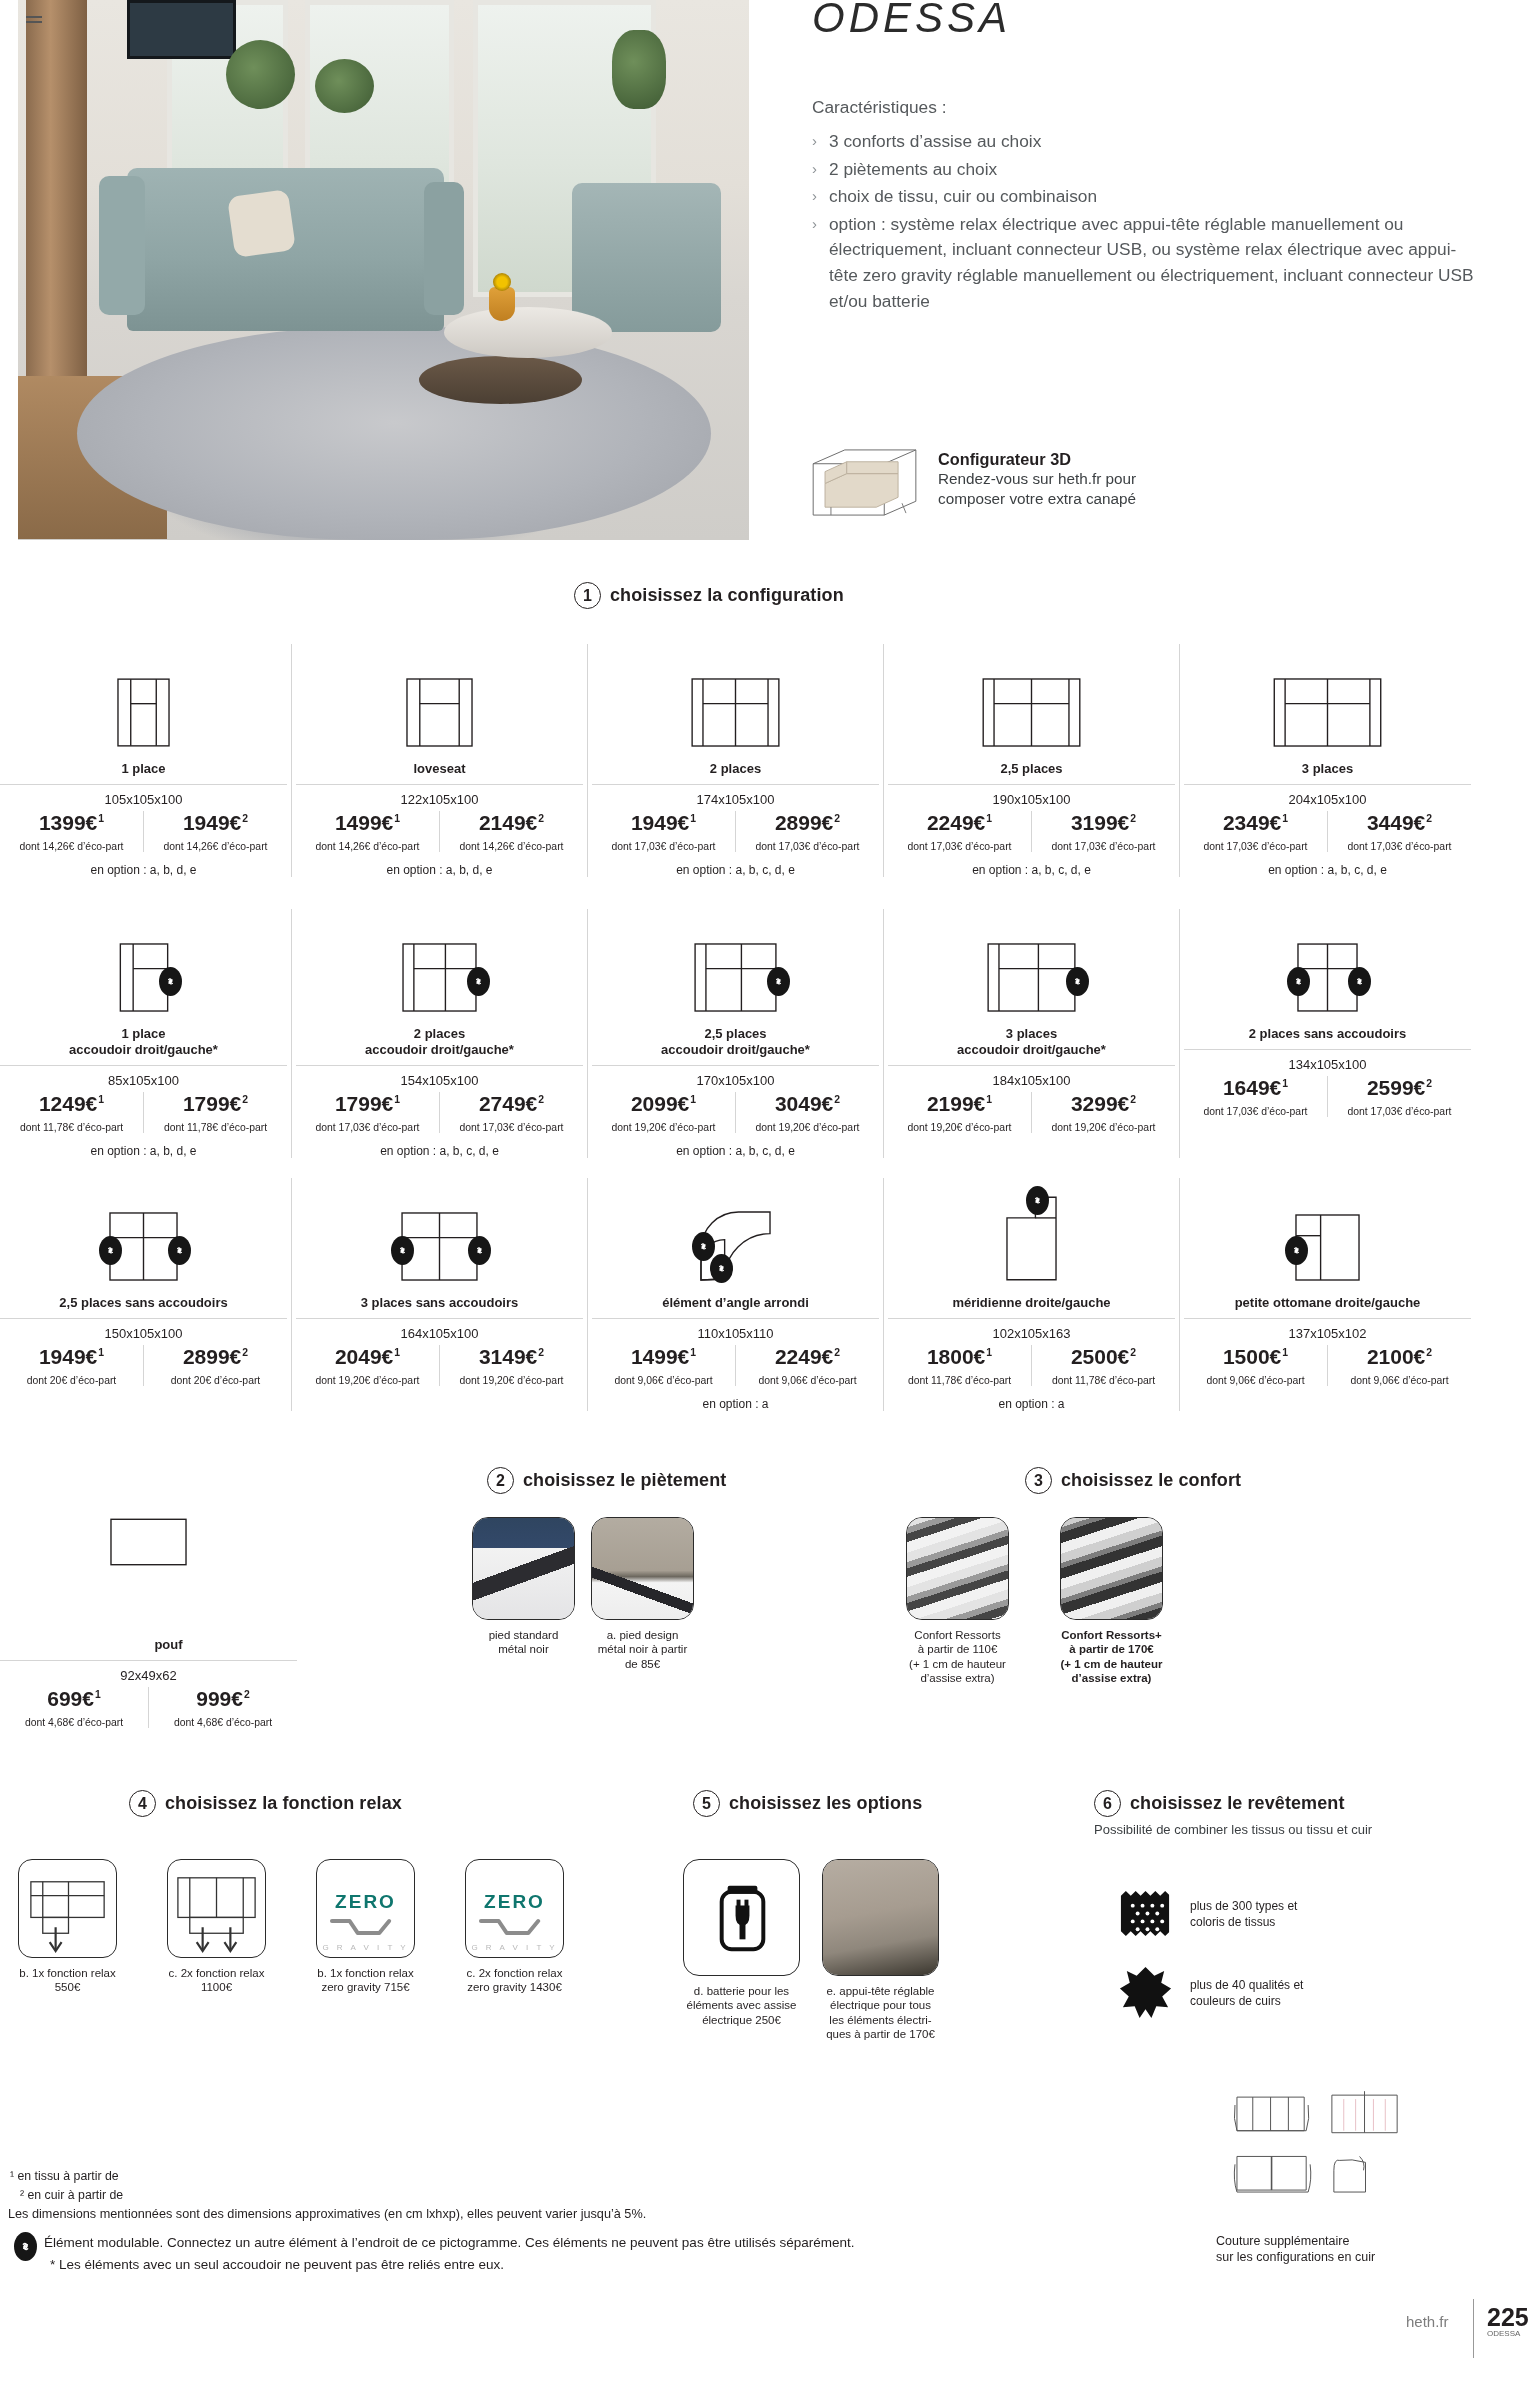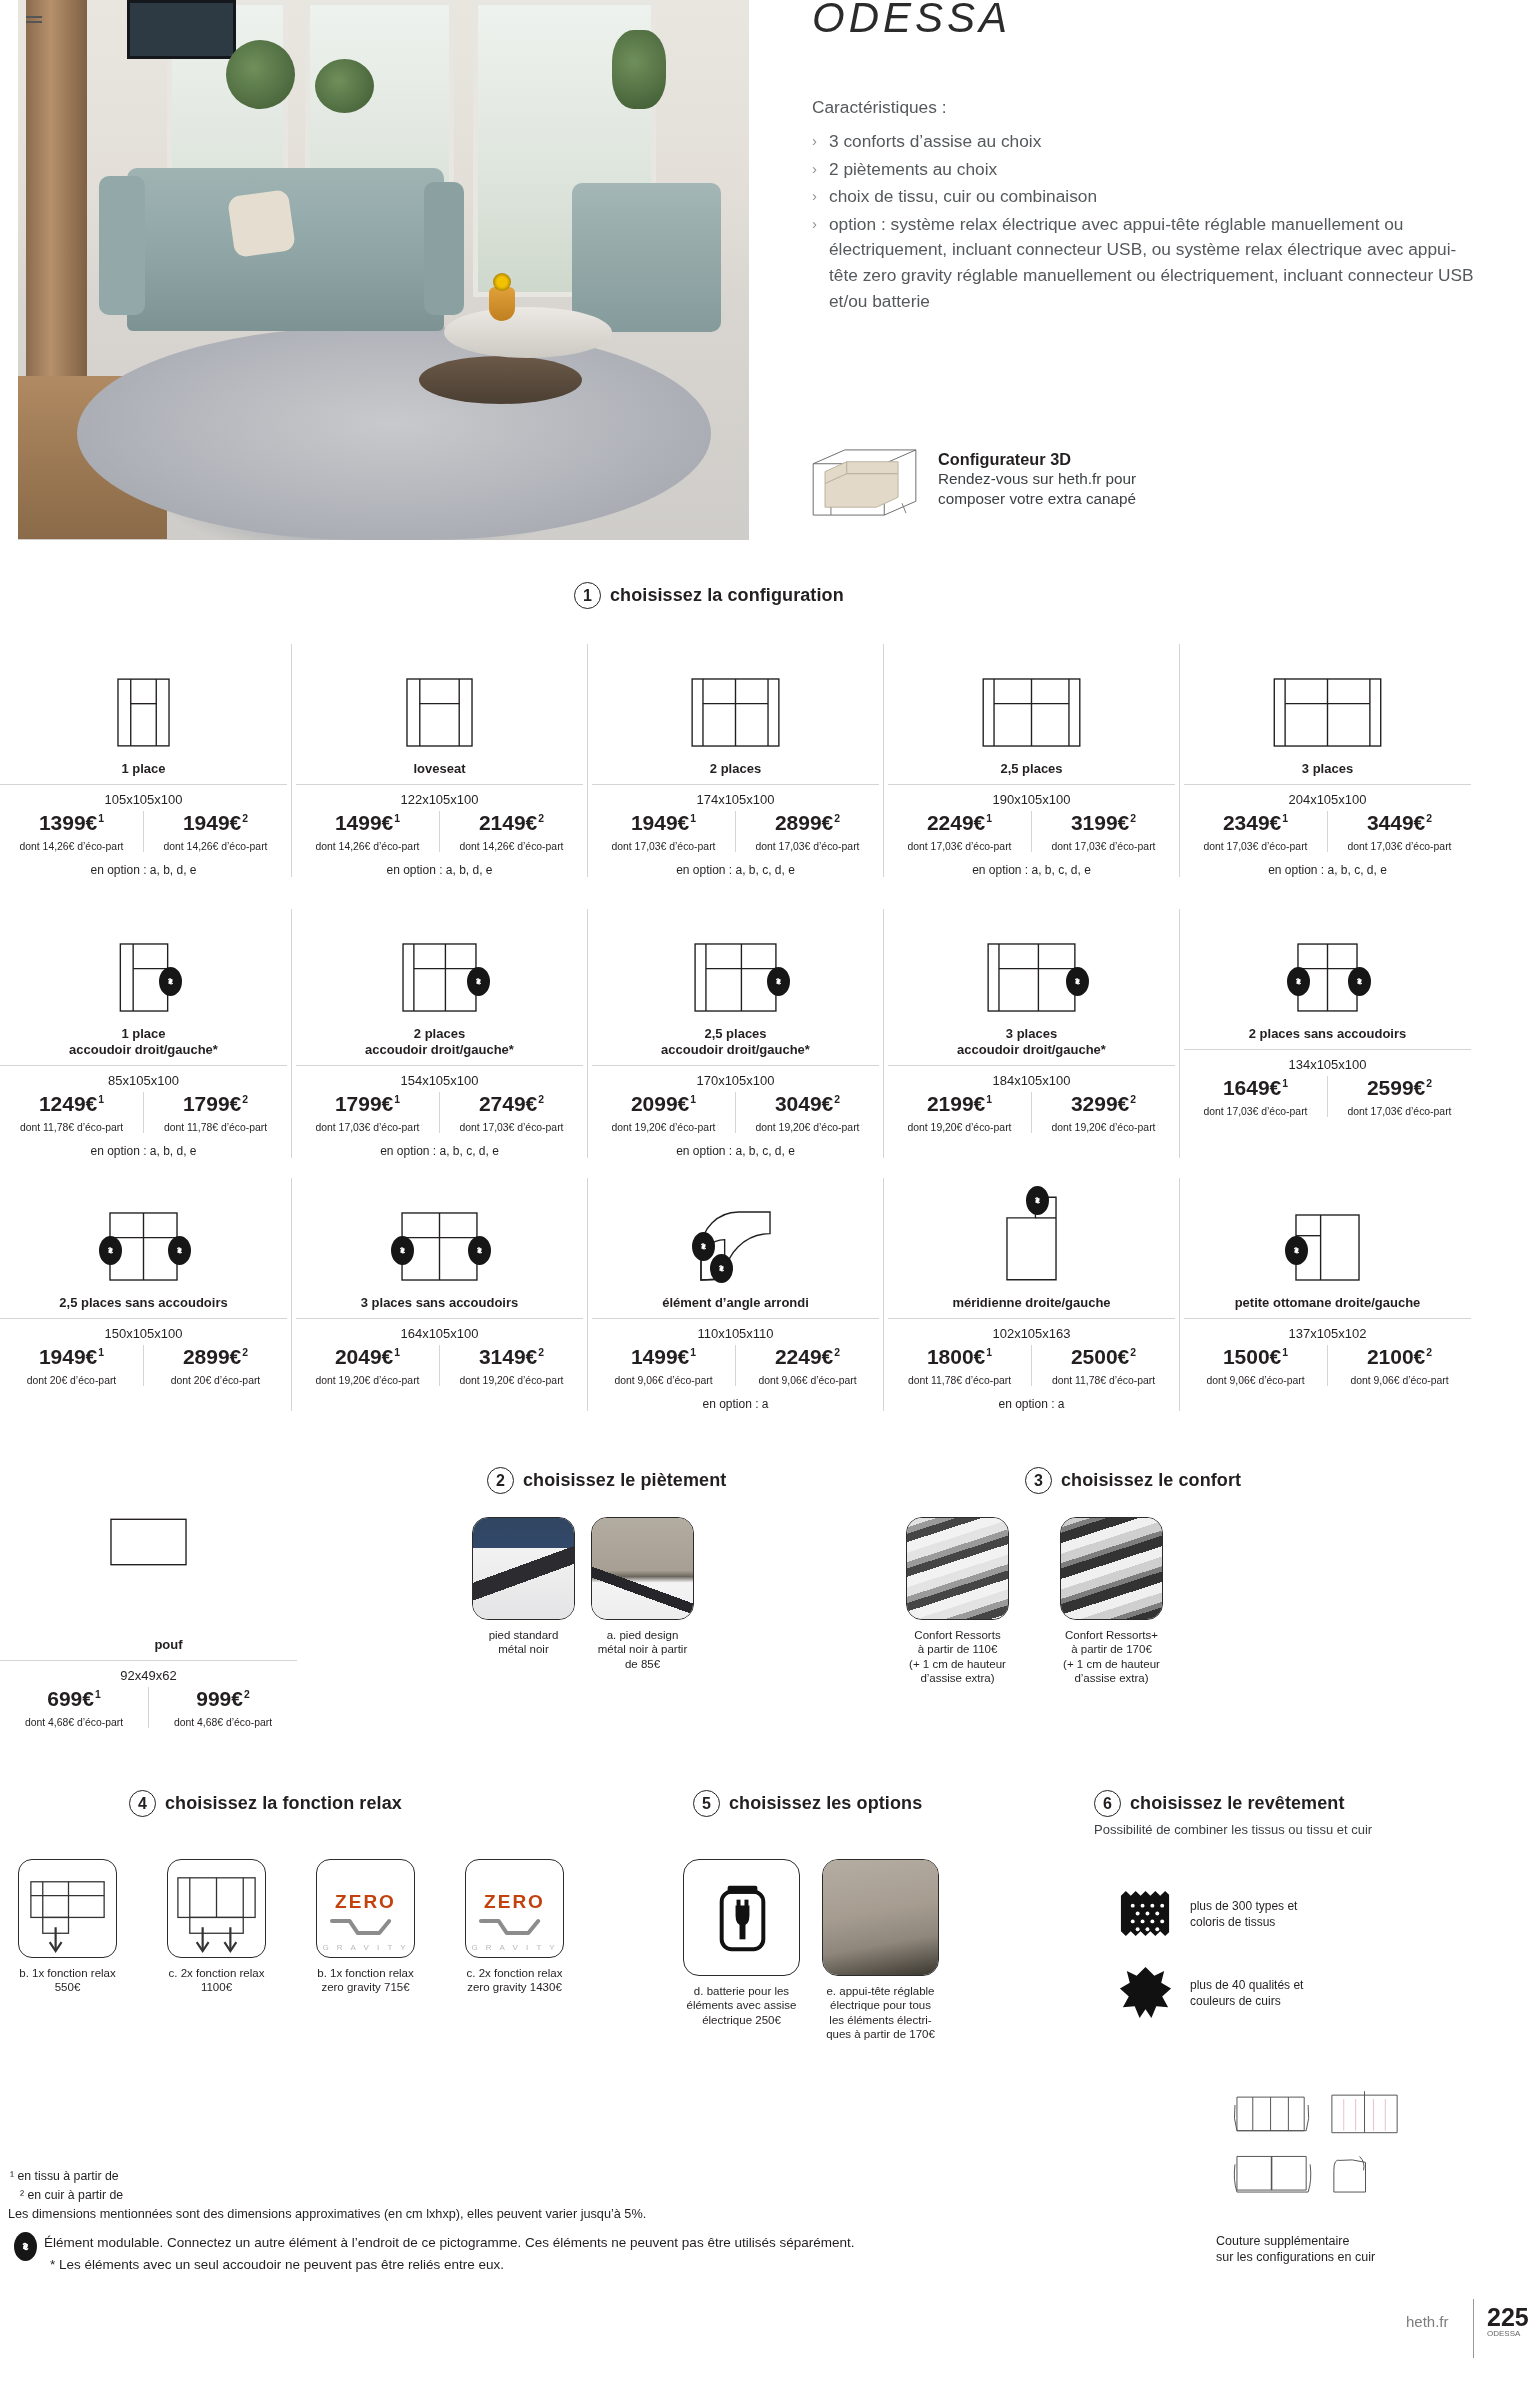--- a/index.html
+++ b/index.html
@@ -196,21 +196,21 @@
   .img-comf.c { background: repeating-linear-gradient(162deg,#cfcfcf 0 9px,#7d7d7d 9px 14px,#333 14px 24px,#f0f0f0 24px 34px); }
   .img-headrest { width:100%; height:100%;
     background: linear-gradient(170deg,#b6ada2 0%,#a69c90 45%,#8f877c 70%,#3b372f 100%); }
 
   .relaxcard { width: 99px; }
   .relaxcard .cardimg { width: 99px; height: 99px; border-radius: 14px; background: #fff; }
   .zg {
     width:100%; height:100%; display:flex; flex-direction:column;
     align-items:center; justify-content:center; gap:2px;
   }
-  .zg .zgt { font-size: 19px; letter-spacing: 2px; color:#c2410c; font-weight:bold;margin-top:25px; }
+  .zg .zgt { font-size: 19px; letter-spacing: 2px; color:#0f766e; font-weight:bold;margin-top:25px; }
   .zg .zgb { font-size: 8px; letter-spacing: 3px; color:#b9b9b9; }
 
   .optcard { width: 117px; }
   .optcard .cardimg { width: 117px; height: 117px; border-radius: 16px; background:#fff; }
 
   
   #revblock { position: absolute; left: 1117px; top: 1886px; }
   .revrow { display: flex; align-items: center; gap: 16px; margin-bottom: 22px; }
   .revtext { font-size: 12px; line-height: 1.3; font-weight: 300; }
 
@@ -837,21 +837,21 @@
         </div>
       <div class="cardcap" style="white-space: pre-line;">Confort Ressorts
 à partir de 110€
 (+ 1 cm de hauteur
 d’assise extra)</div>
     </div>
     <div class="card">
       <div class="cardimg">
           <div class="img-comf c"></div>
         </div>
-      <div class="cardcap" style="white-space: pre-line;">Confort Ressorts+
+      <div class="cardcap" style="white-space: pre-line; font-weight: bold;">Confort Ressorts+
 à partir de 170€
 (+ 1 cm de hauteur
 d’assise extra)</div>
     </div>
   </div>
 
   <div class="step" id="step4">
     <span class="num">4</span>
     <span class="lab">choisissez la fonction relax</span>
   </div>

